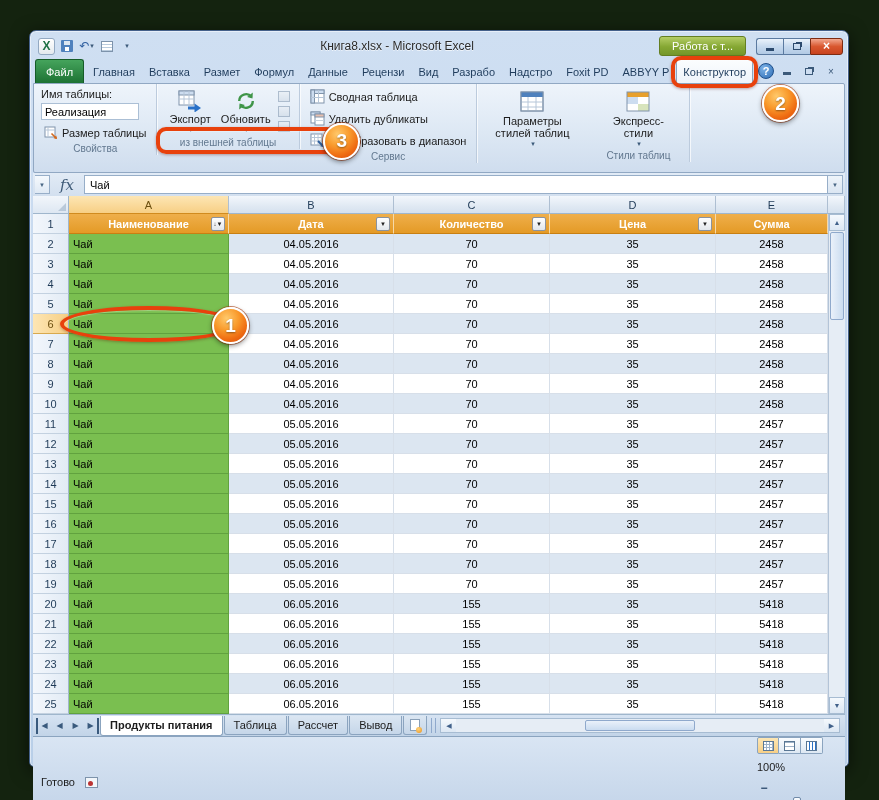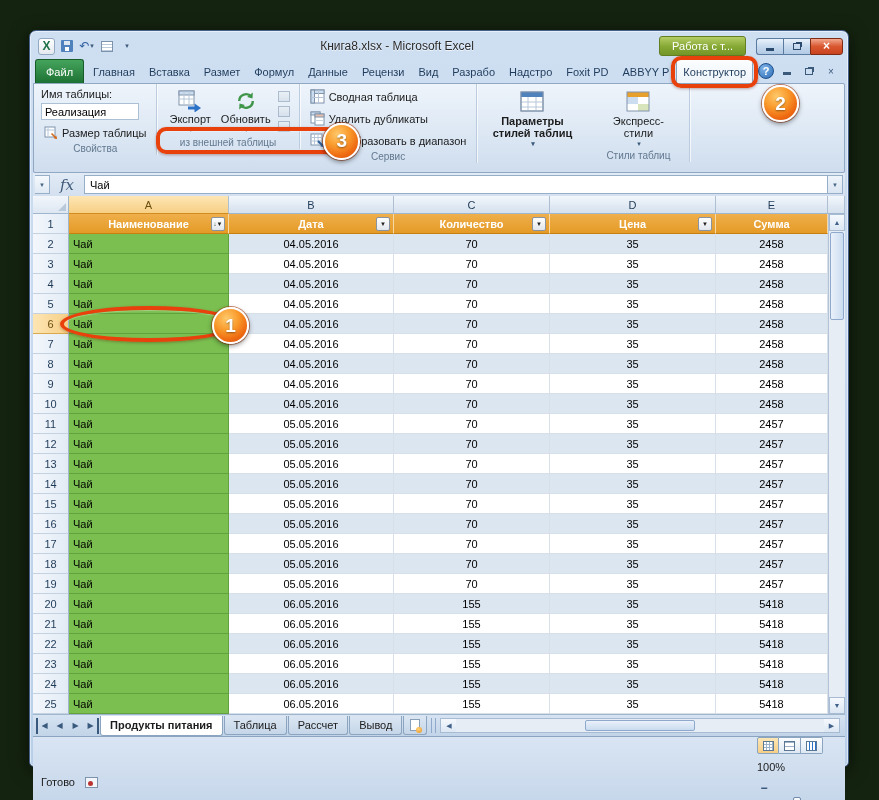--- a/index.html
+++ b/index.html
@@ -319,21 +319,21 @@
               <line x1="8" y1="1" x2="8" y2="12" stroke="#b6c6d8"></line>
               <path d="M8 8 L13.2 13.2" stroke="#2e5f9e" stroke-width="2"></path>
               <path d="M14 14 L10.2 13.2 L13.2 10.2 Z" fill="#2e5f9e"></path>
             </svg>
           <span>Преобразовать в диапазон</span>
         </div>
       </div>
       <div class="glabel">Сервис</div>
     </div>
 
-    <div class="rgroup" style="border-right:none; box-shadow:none;font-weight:bold;">
+    <div class="rgroup" style="border-right:none; box-shadow:none;">
       <div class="big-btn" style="width:96px;">
         <svg width="26" height="24" viewBox="0 0 26 24">
             <rect x="2" y="2" width="22" height="19" fill="#fff" stroke="#8094ab"></rect>
             <rect x="2" y="2" width="22" height="5" fill="#4f81bd"></rect>
             <line x1="2" y1="12" x2="24" y2="12" stroke="#b6c6d8"></line>
             <line x1="2" y1="17" x2="24" y2="17" stroke="#b6c6d8"></line>
             <line x1="9" y1="7" x2="9" y2="21" stroke="#b6c6d8"></line>
             <line x1="17" y1="7" x2="17" y2="21" stroke="#b6c6d8"></line>
             <rect x="2" y="2" width="22" height="19" fill="none" stroke="#8094ab"></rect>
           </svg>

